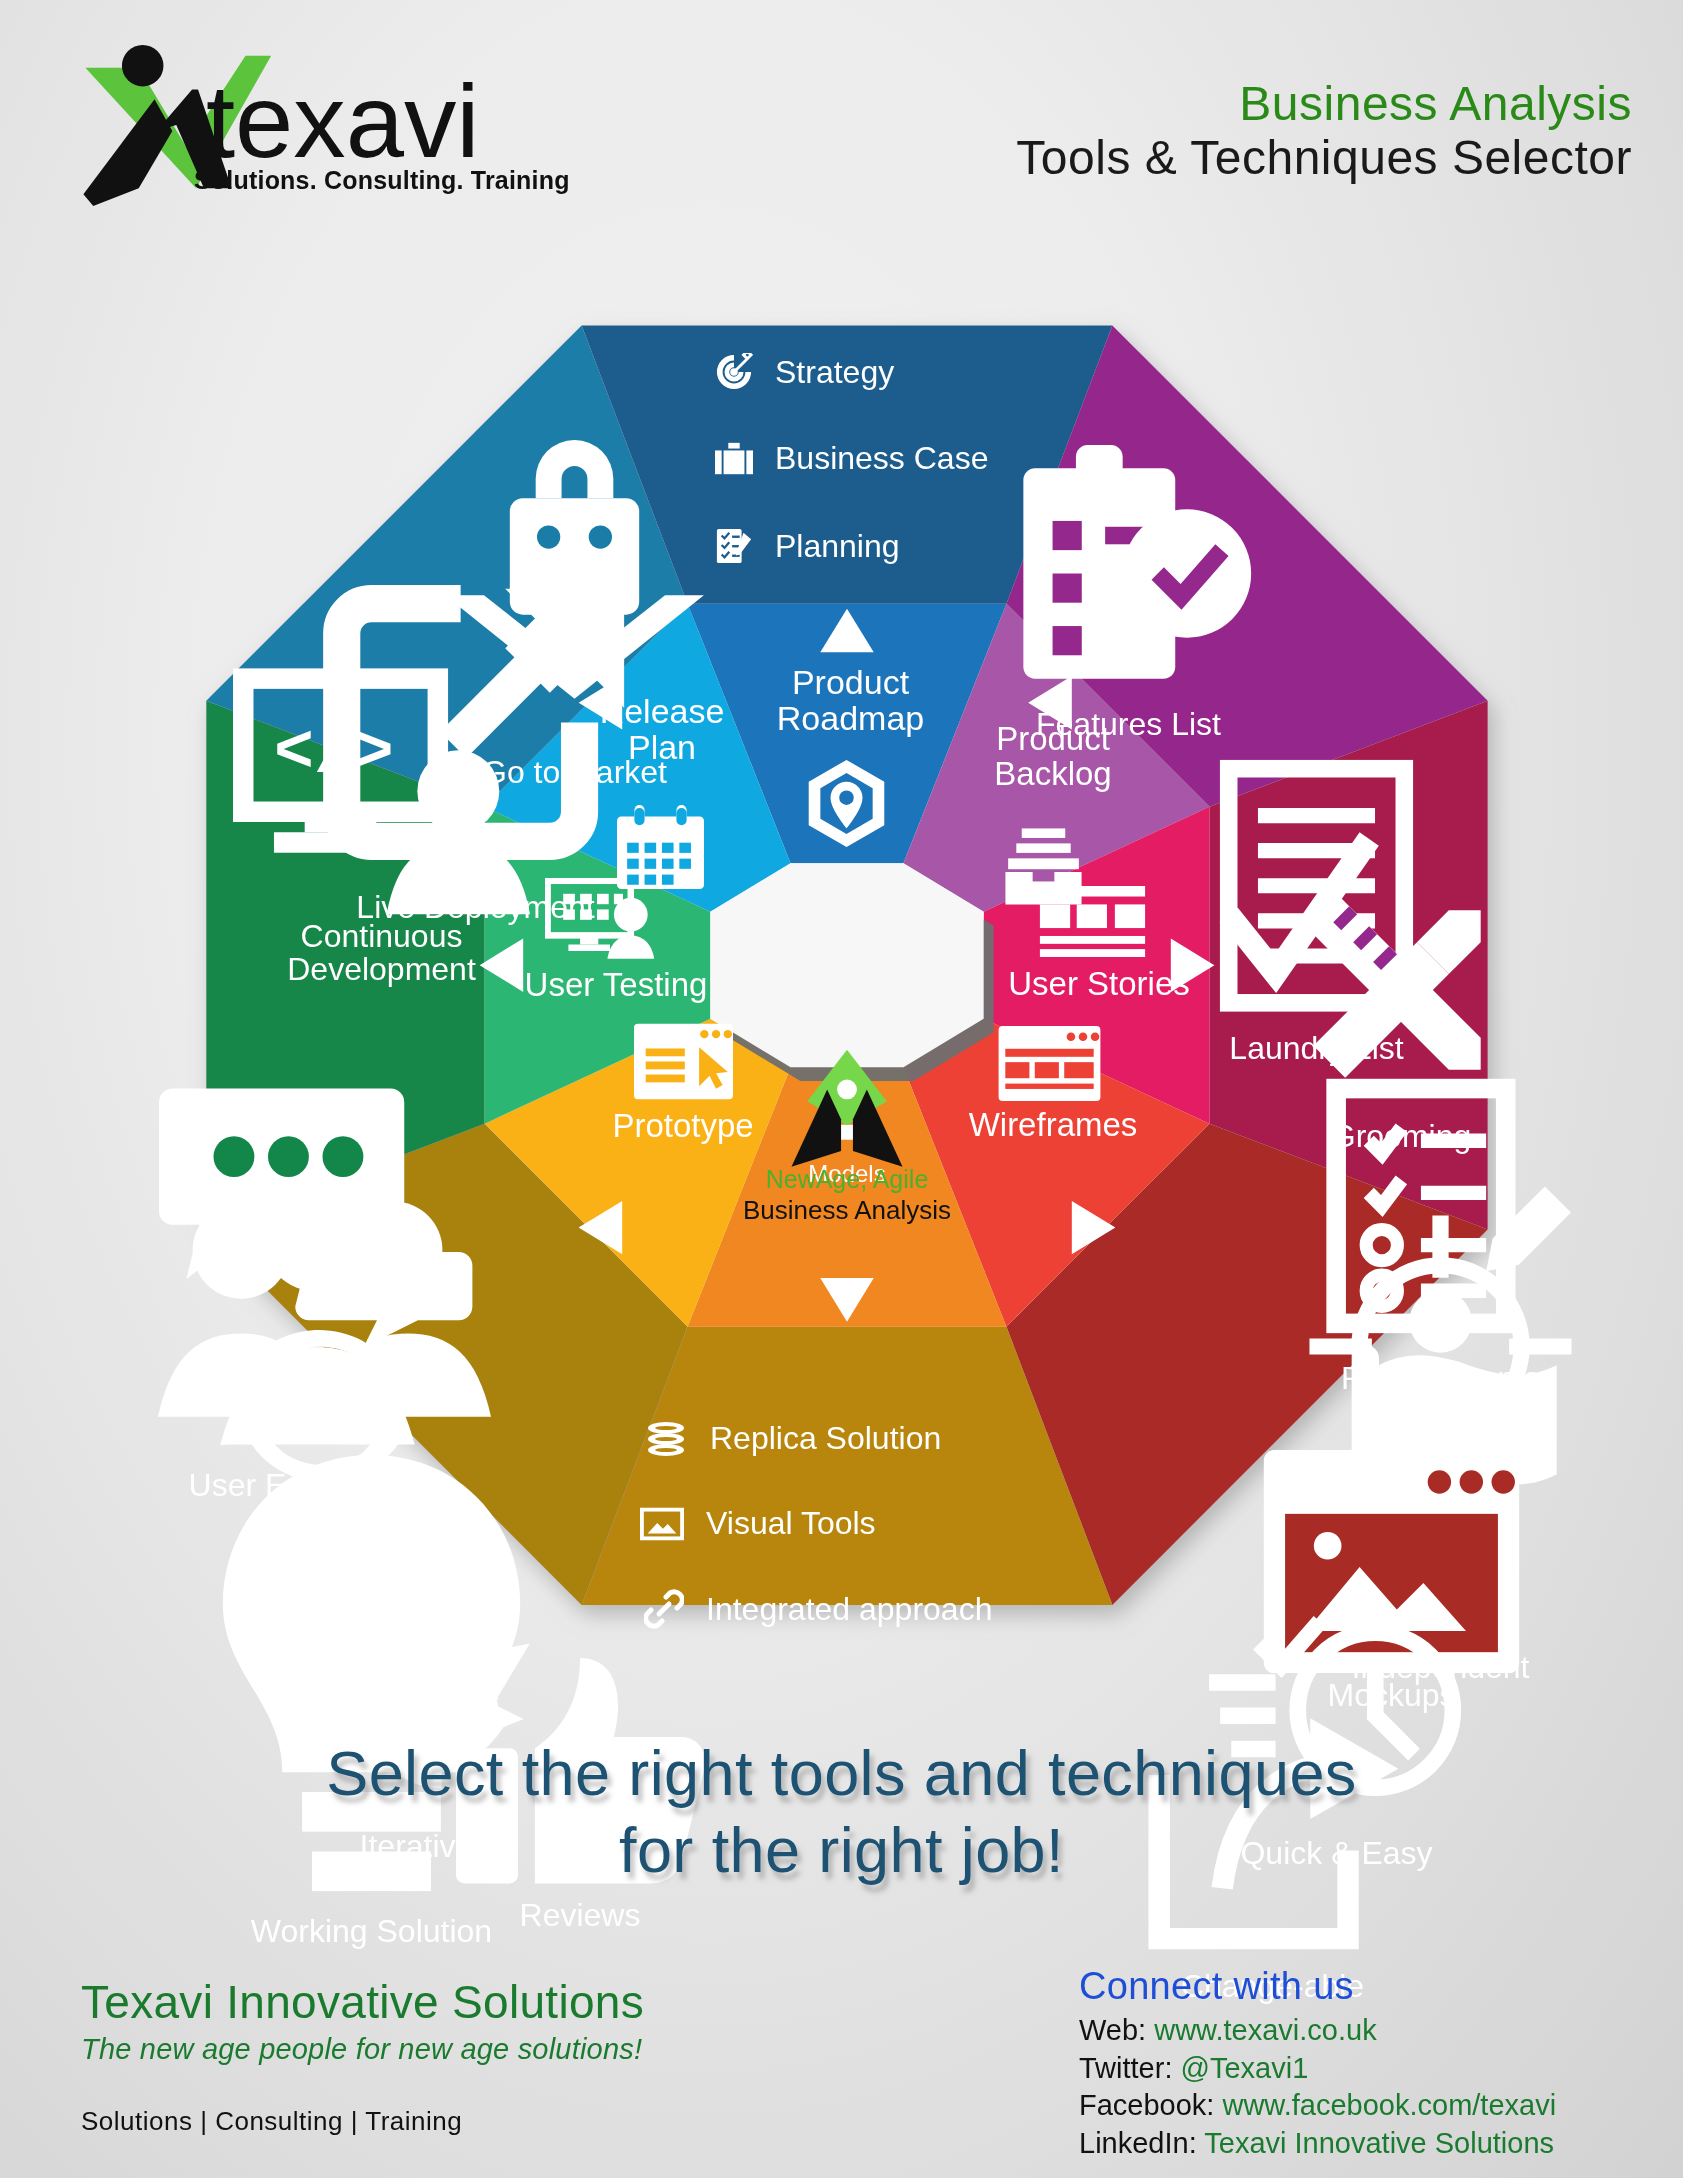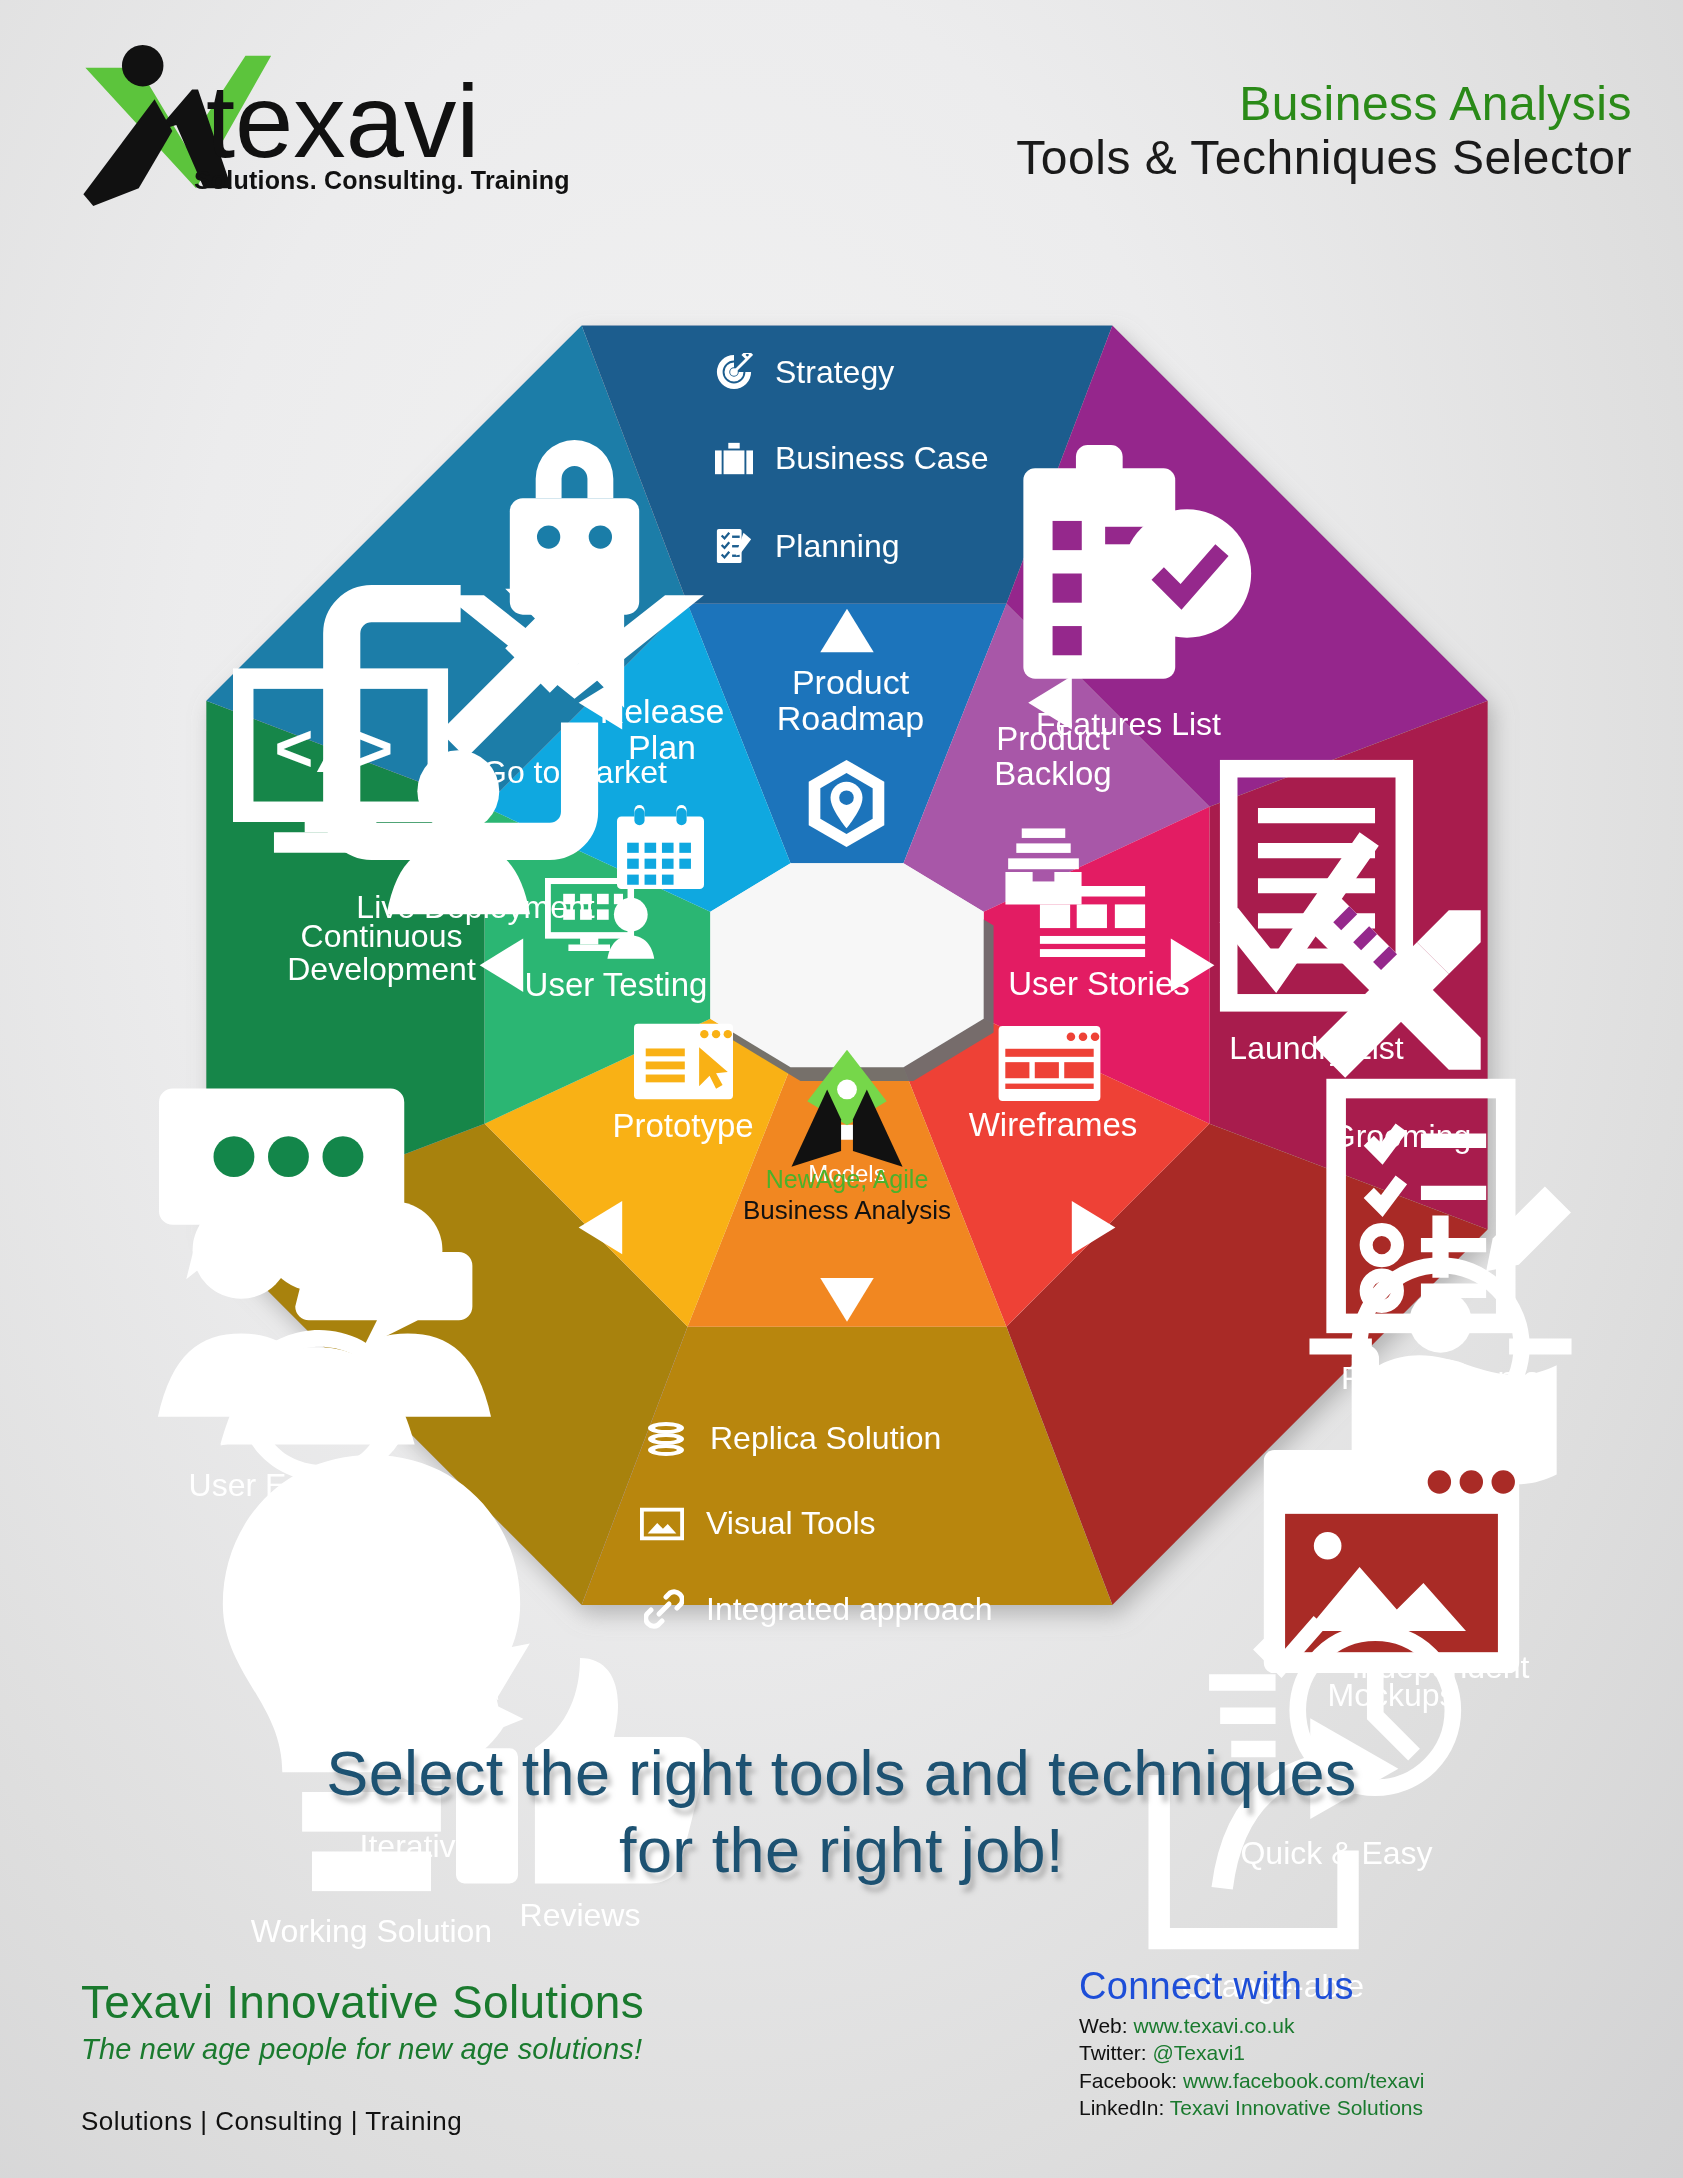--- a/index.html
+++ b/index.html
@@ -57,21 +57,21 @@
   }
 
   
   .ft-left { position: absolute; left: 81px; top: 1975px; }
   .ft-company { font-size: 46px; color: #1a7a2e; letter-spacing: 0.3px; }
   .ft-slogan { font-size: 29px; color: #1a7a2e; font-style: italic; margin-top: 4px; letter-spacing: 0.2px; }
   .ft-services { font-size: 26px; color: #111; margin-top: 40px; letter-spacing: 0.5px; }
 
   .ft-right { position: absolute; left: 1079px; top: 1965px; }
   .ft-connect { font-size: 38px; color: #1d4ed8; letter-spacing: 0.3px; margin-bottom: 4px; }
-  .ft-line { font-size: 21px; color: #111; line-height: 1.30; white-space: nowrap; }
+  .ft-line { font-size: 29px; color: #111; line-height: 1.30; white-space: nowrap; }
   .ft-line .v { color: #1a7a2e; }
 </style>
 </head>
 <body>
 
 <div class="page">
 
   <div class="logo">
     <svg width="416" height="168" viewBox="0 0 420 170" aria-hidden="true">
 

